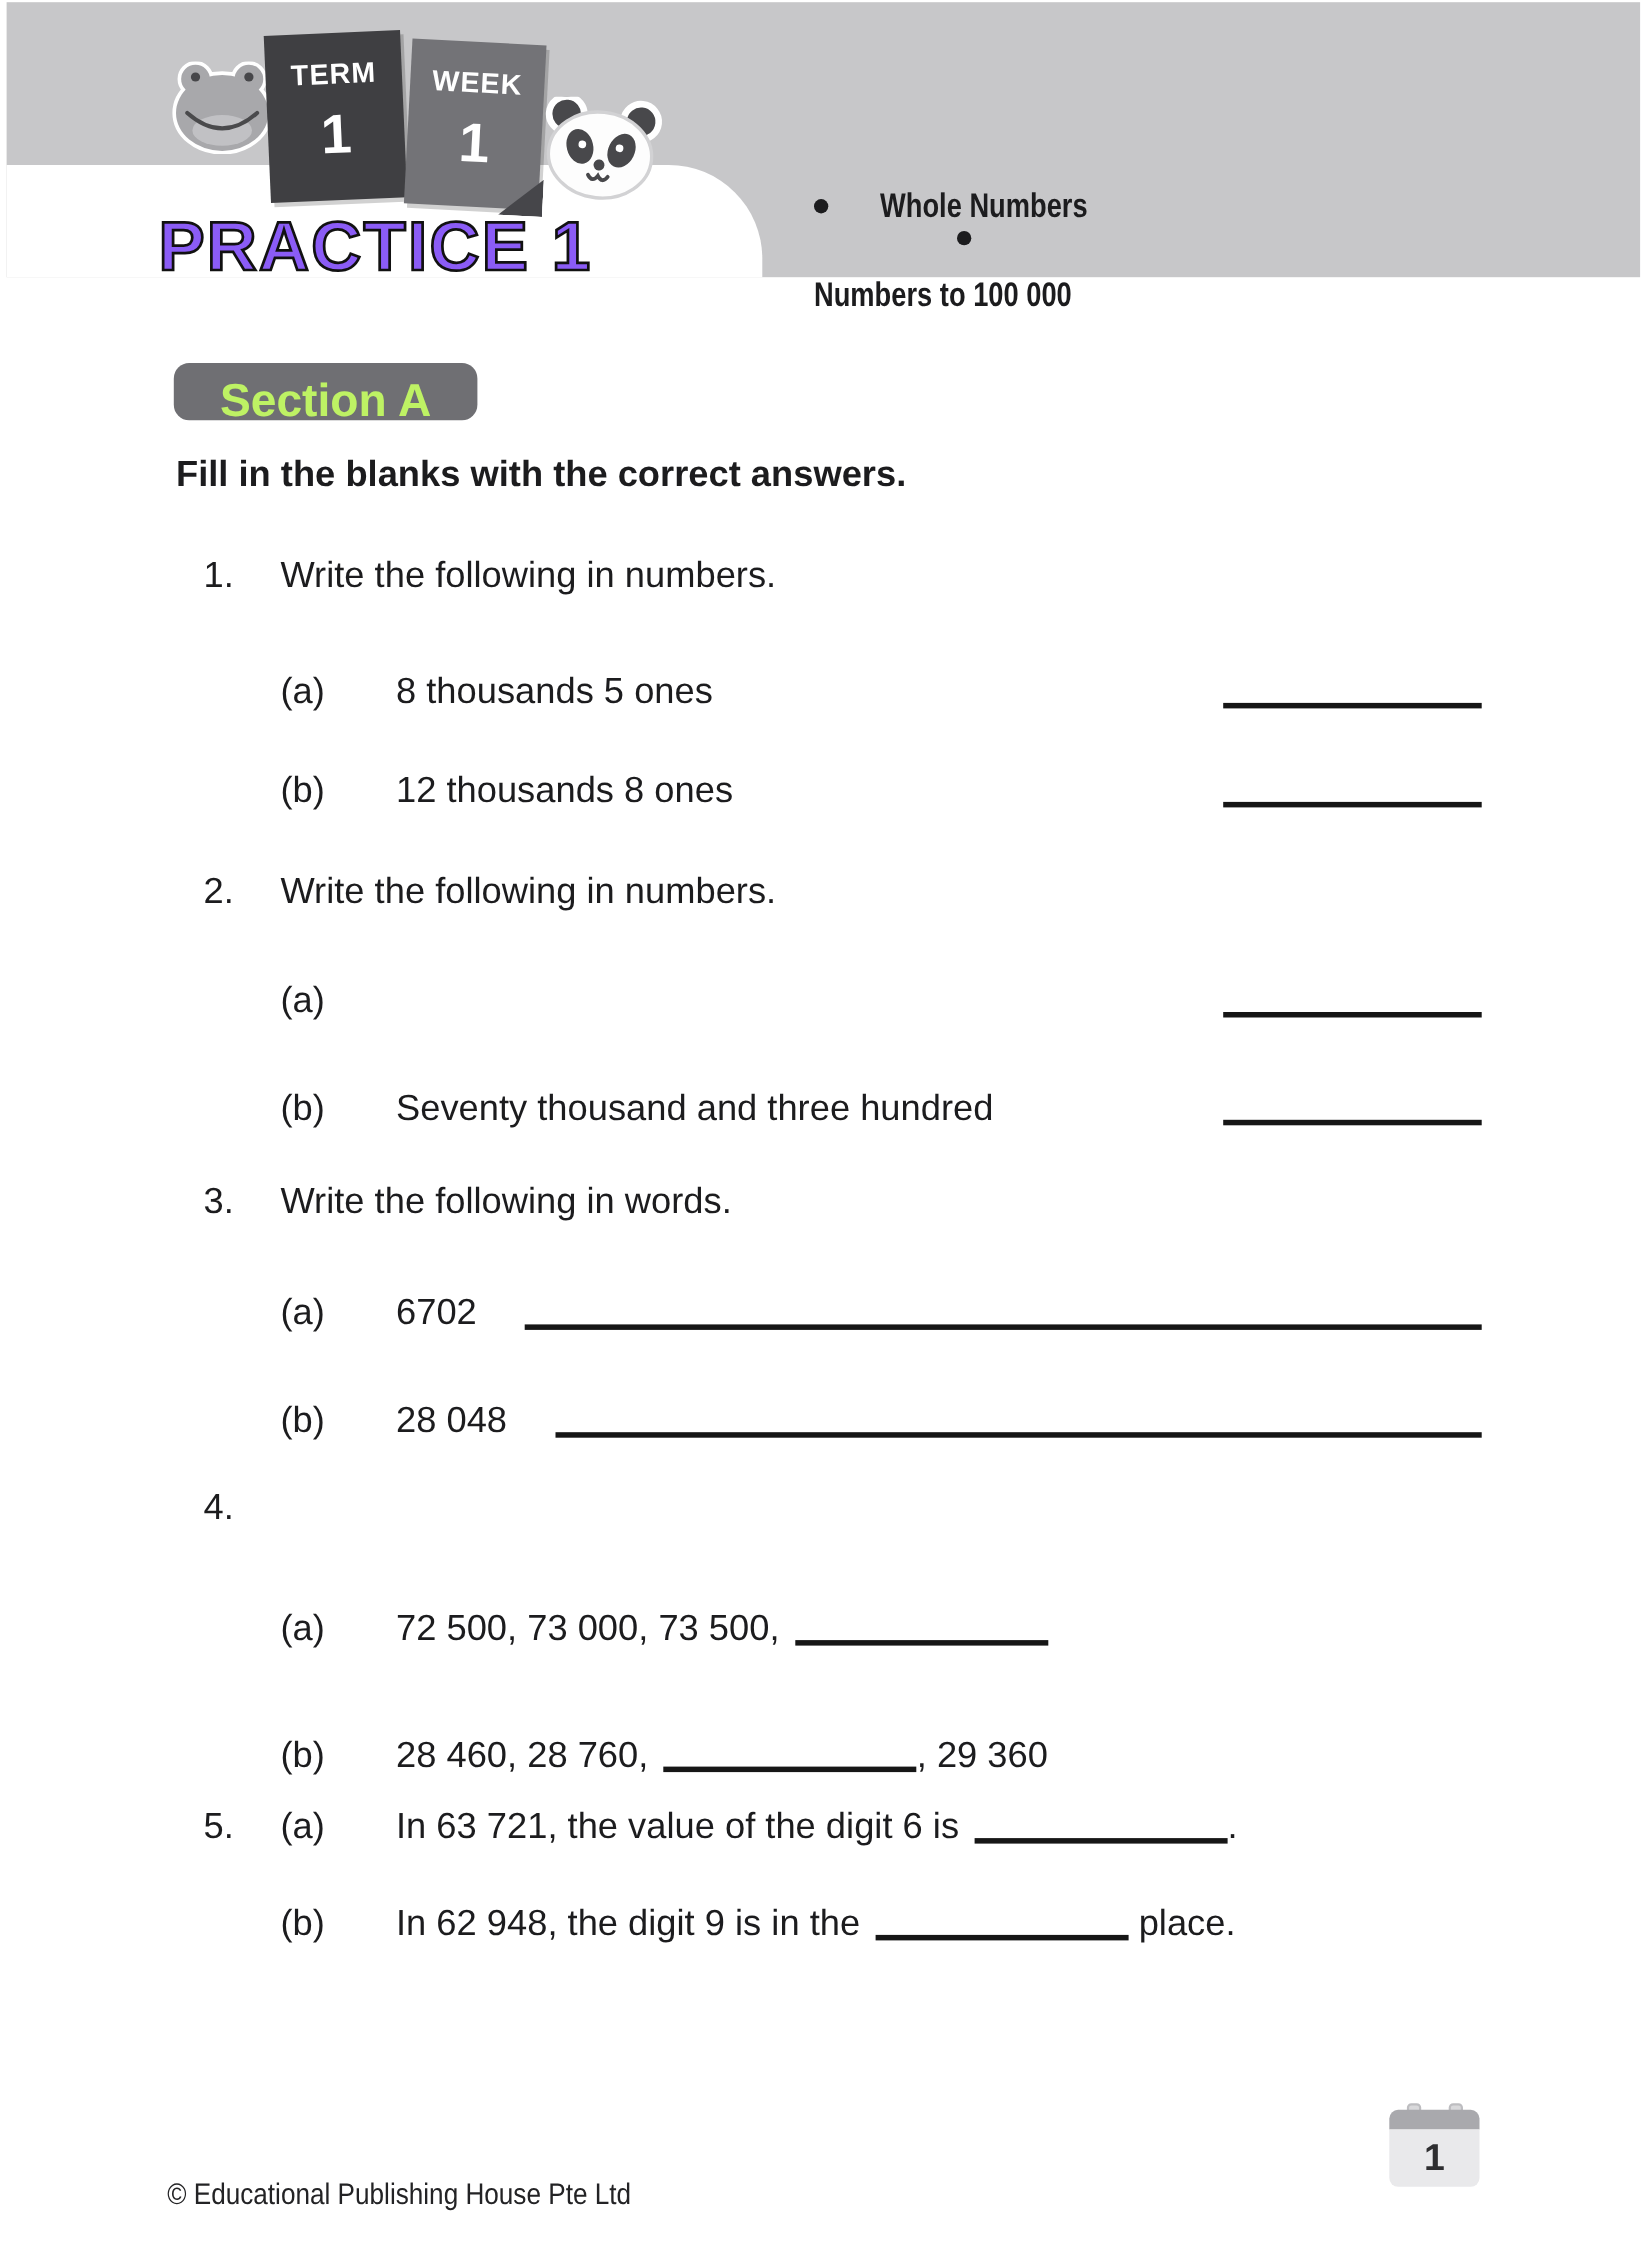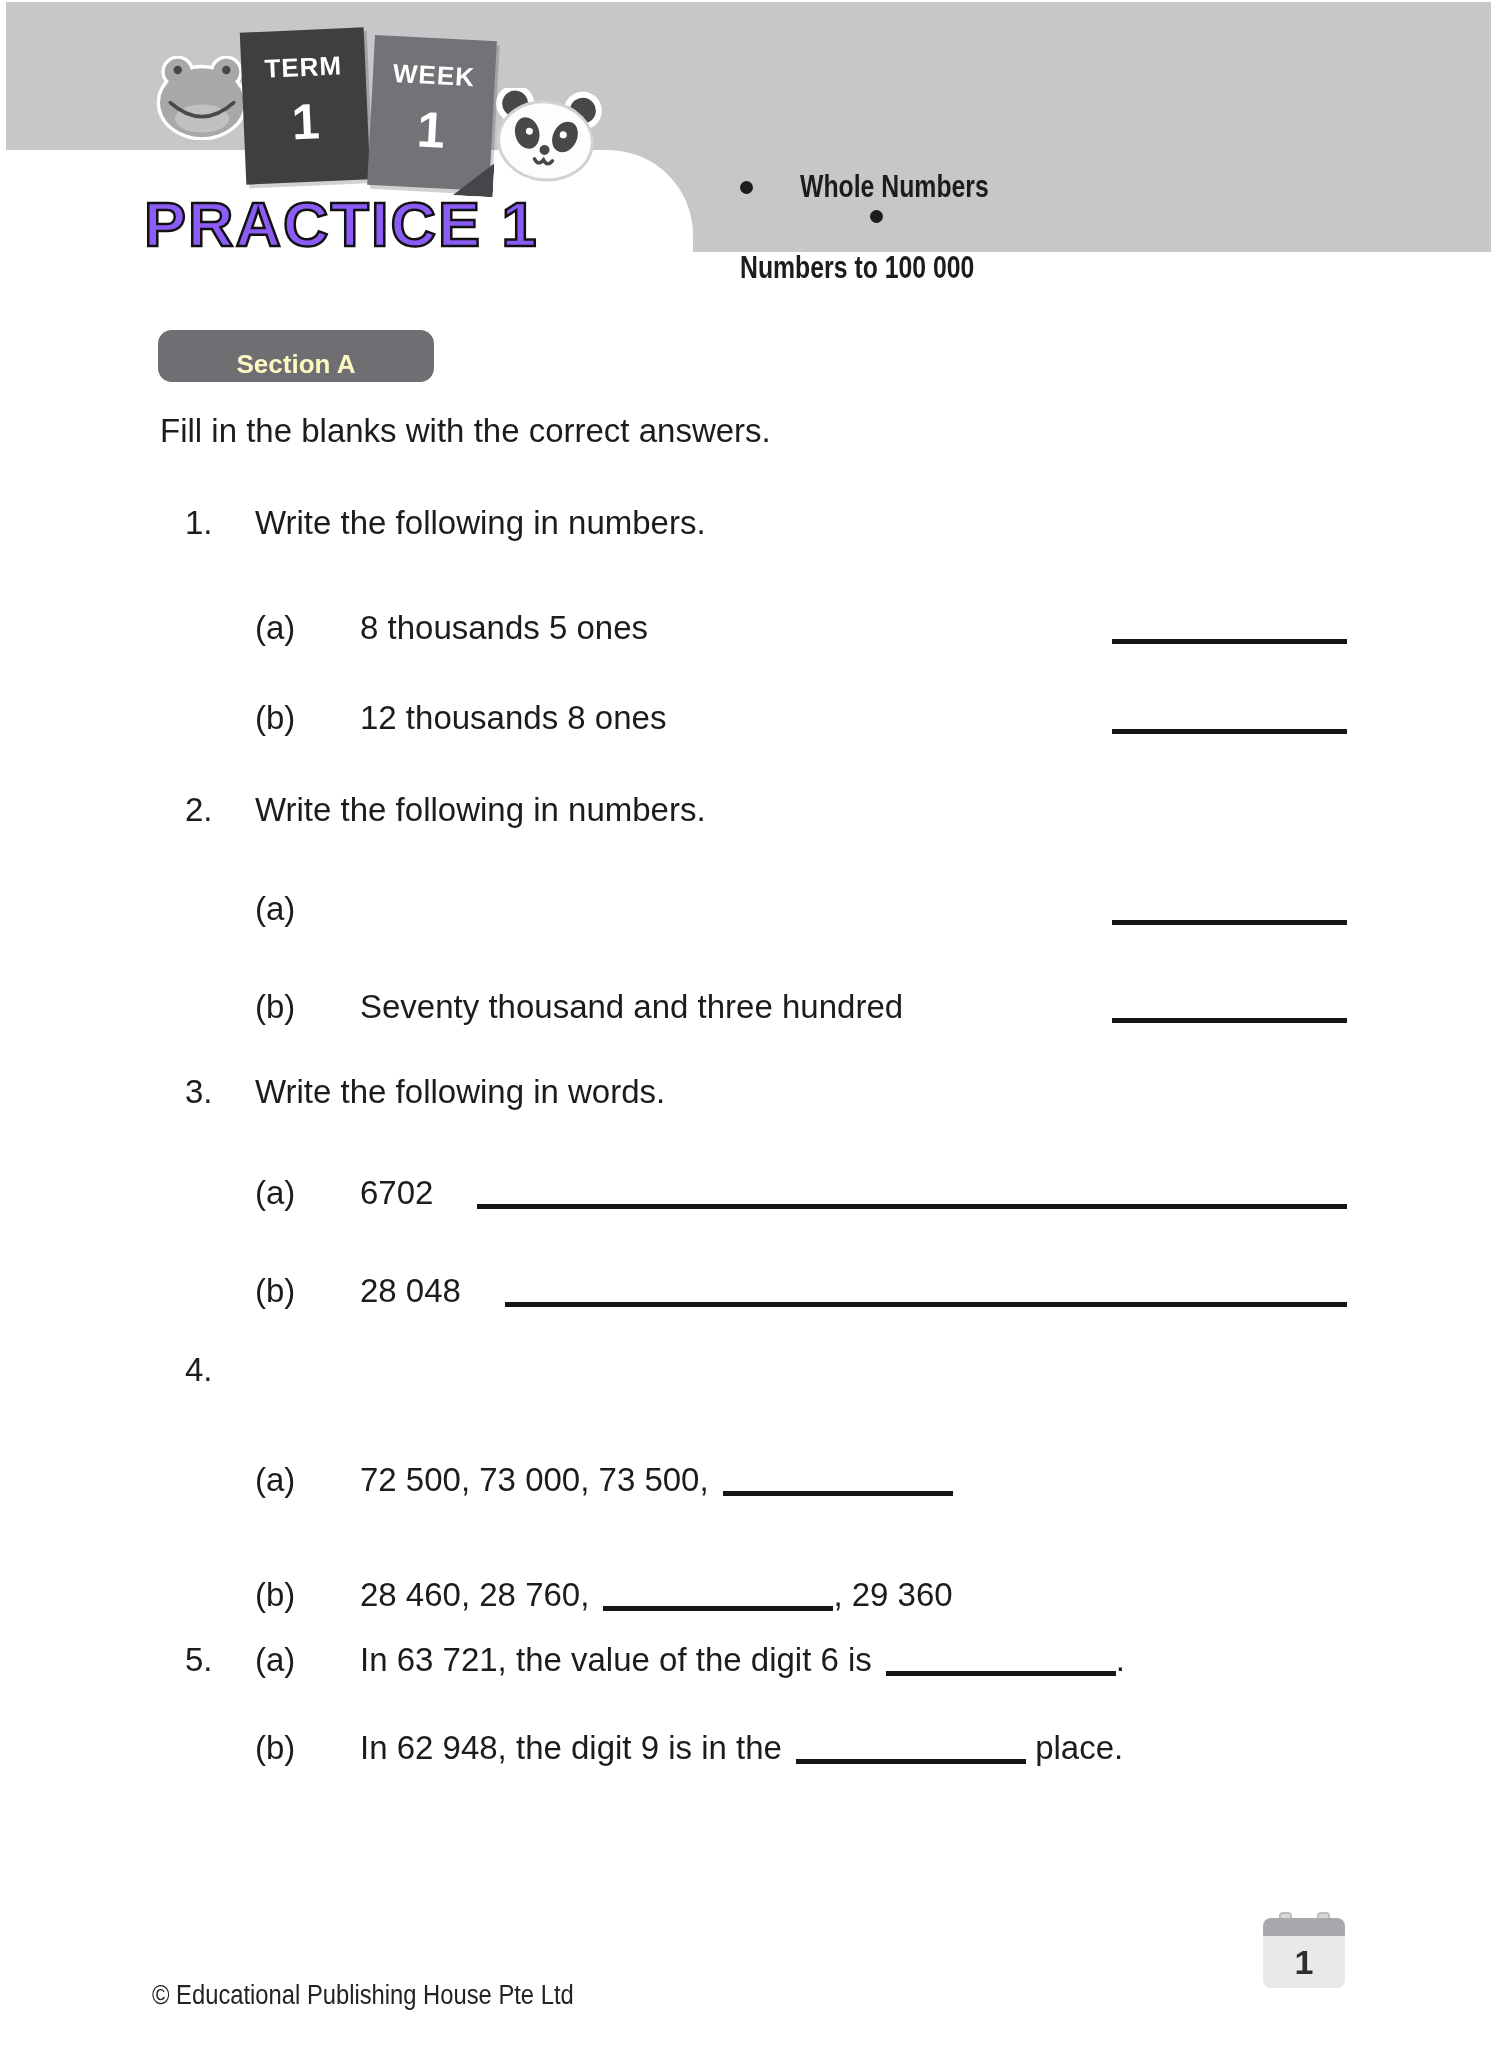--- a/index.html
+++ b/index.html
@@ -27,22 +27,22 @@
   .sticker-panda{left:490px;top:88px;width:112px;height:96px;}
 
   
   .topic-row{position:absolute;left:740px;display:flex;align-items:center;height:34px;gap:27px;}
   .topic-dot{width:13px;height:13px;border-radius:50%;background:#1c1c1e;margin-right:20px;flex:0 0 13px;}
   .topic-text{font-size:31px;font-weight:bold;white-space:nowrap;transform:scaleX(.8);transform-origin:left center;}
 
   
   .section-badge{position:absolute;left:158px;top:330px;width:276px;height:52px;background:#6f6f73;
                  border-radius:14px;display:flex;align-items:center;justify-content:center;}
-  .section-badge span{color:#fef9c3;font-size:26px;font-weight:bold;margin-top:16px;}
-  .instruction{position:absolute;left:160px;top:412px;font-size:33px;font-weight:normal;}
+  .section-badge span{color:#bef264;font-size:42px;font-weight:bold;margin-top:16px;}
+  .instruction{position:absolute;left:160px;top:412px;font-size:33px;font-weight:bold;}
 
   
   .row{position:absolute;left:160px;width:1187px;display:flex;align-items:flex-start;
        font-size:33px;line-height:40px;white-space:pre;}
   .qnum{flex:0 0 95px;padding-left:25px;box-sizing:border-box;}
   .indent{flex:0 0 95px;}
   .plabel{flex:0 0 105px;}
   .ptext{white-space:pre;text-align:center;}
   .blank{border-bottom:5px solid #161616;height:31px;flex:0 0 auto;}
   .blank-right{margin-left:auto;width:235px;}

